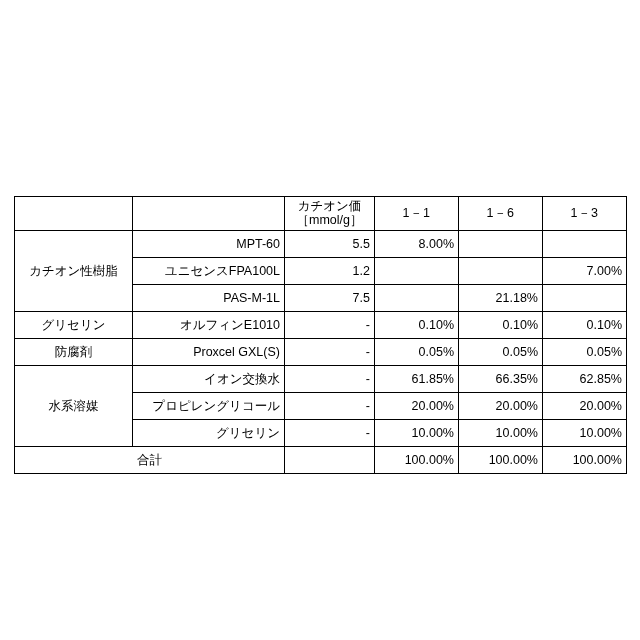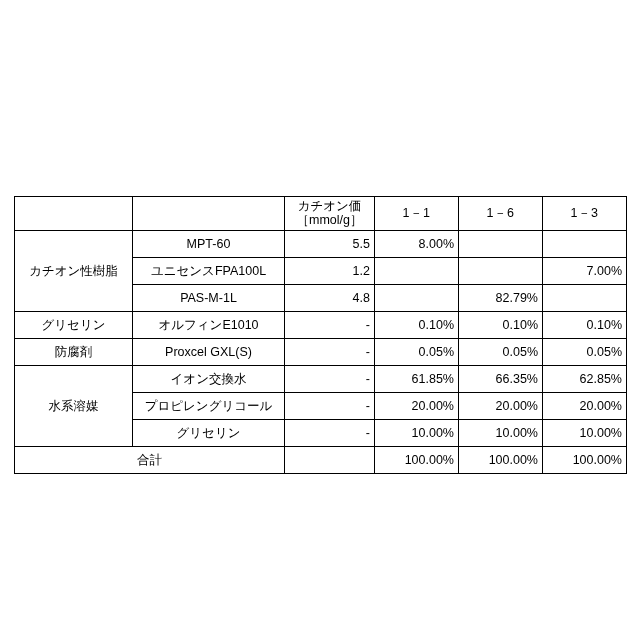--- a/index.html
+++ b/index.html
@@ -45,21 +45,21 @@
   col.c-group { width: 118px; }
   col.c-name  { width: 152px; }
   col.c-val   { width: 90px; }
   col.c-ex    { width: 84px; }
 
   .group-cell {
     text-align: center;
     vertical-align: middle;
   }
   .name-cell {
-    text-align: center;
+    text-align: right;
     padding-left: 6px;
   }
   .num-cell {
     text-align: right;
   }
   .hdr-cell {
     text-align: center;
     vertical-align: middle;
     margin-top: 32px;
   }
@@ -116,23 +116,23 @@
         </tr>
         <tr>
           <td class="name-cell">ユニセンスFPA100L</td>
           <td class="num-cell">1.2</td>
           <td class="num-cell"></td>
           <td class="num-cell"></td>
           <td class="num-cell">7.00%</td>
         </tr>
         <tr>
           <td class="name-cell">PAS-M-1L</td>
-          <td class="num-cell">4.8</td>
+          <td class="num-cell">7.5</td>
           <td class="num-cell"></td>
-          <td class="num-cell">82.79%</td>
+          <td class="num-cell">21.18%</td>
           <td class="num-cell"></td>
         </tr>
 
         <tr>
           <td class="group-cell">グリセリン</td>
           <td class="name-cell">オルフィンE1010</td>
           <td class="num-cell">-</td>
           <td class="num-cell">0.10%</td>
           <td class="num-cell">0.10%</td>
           <td class="num-cell">0.10%</td>

